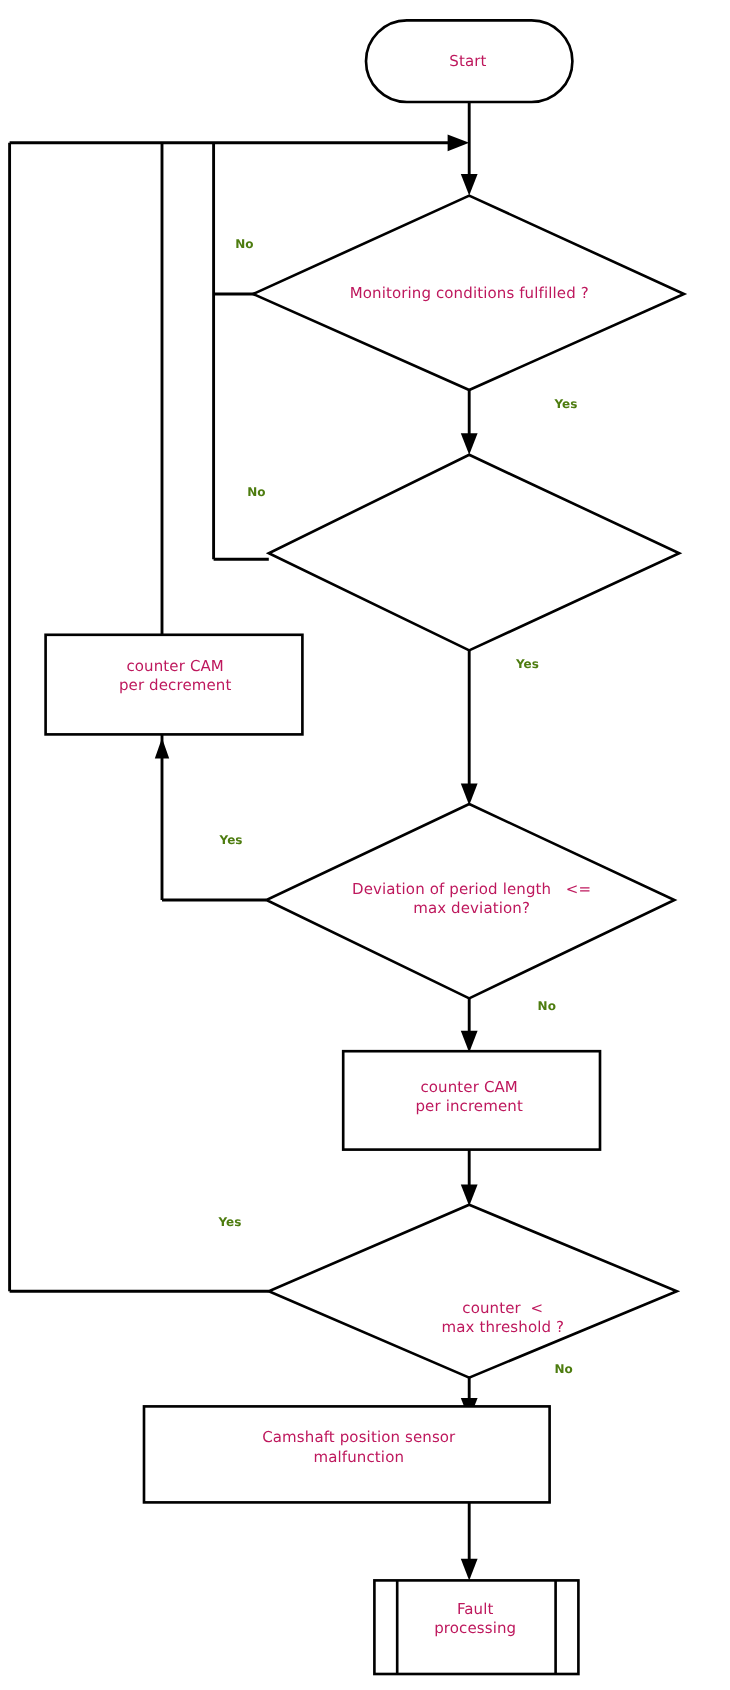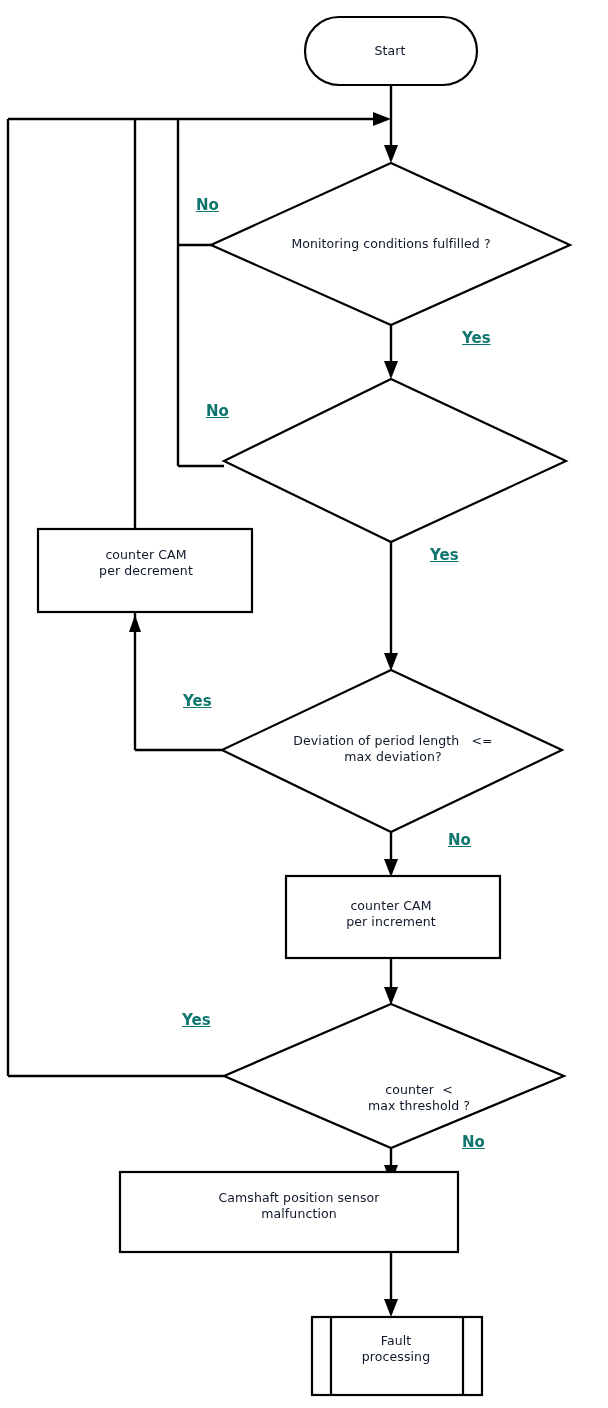--- a/index.html
+++ b/index.html
@@ -43,38 +43,37 @@
     stroke-width: 2.2;
     fill: none;
   }
   .arrow-head {
     fill: #000000;
     stroke: none;
   }
   .node-label {
     position: absolute;
     text-align: center;
-    color: #0f172a;
+    color: #be185d;
     font-family: "DejaVu Sans", "Liberation Sans", sans-serif;
     font-size: 12.5px;
     line-height: 16px;
     font-weight: 500;
     white-space: pre;
     letter-spacing: 0.1px;
     pointer-events: none;
   }
   .edge-label {
     position: absolute;
-    color: #0f766e;
+    color: #4d7c0f;
     font-family: "DejaVu Sans", "Liberation Sans", sans-serif;
-    font-size: 15px;
+    font-size: 10px;
     line-height: 14px;
     font-weight: 600;
     white-space: pre;
-    text-decoration: underline;
   }
   .lbl-start      { left: 300px; top: 43px;   width: 180px; }
   .lbl-d1         { left: 248px; top: 236px;  width: 286px; text-align: center; }
   .lbl-d2         { left: 262px; top: 451px;  width: 258px; }
   .lbl-dec        { left: 52px;  top: 547px;  width: 188px; }
   .lbl-d3         { left: 228px; top: 733px;  width: 330px; }
   .lbl-inc        { left: 296px; top: 898px;  width: 190px; }
   .lbl-d4         { left: 300px; top: 1082px; width: 238px; }
   .lbl-malf       { left: 130px; top: 1190px; width: 338px; }
   .lbl-fault      { left: 322px; top: 1333px; width: 148px; }

